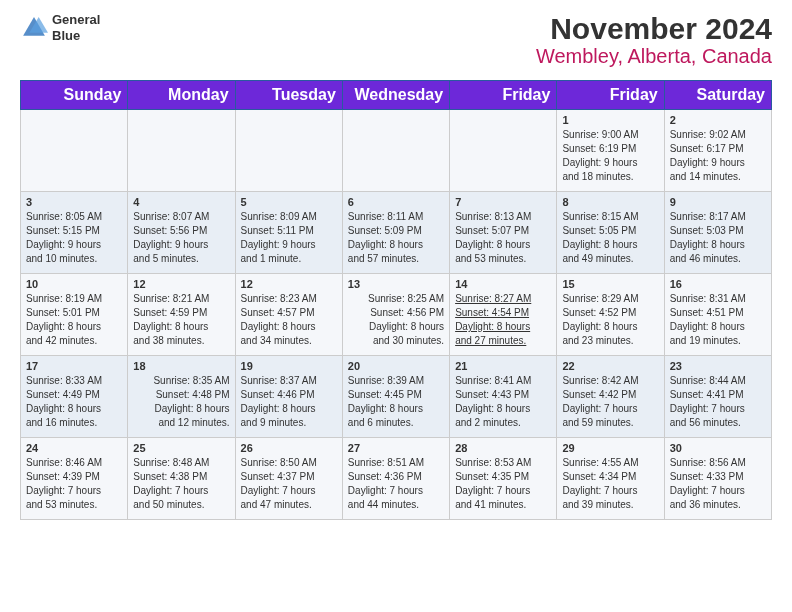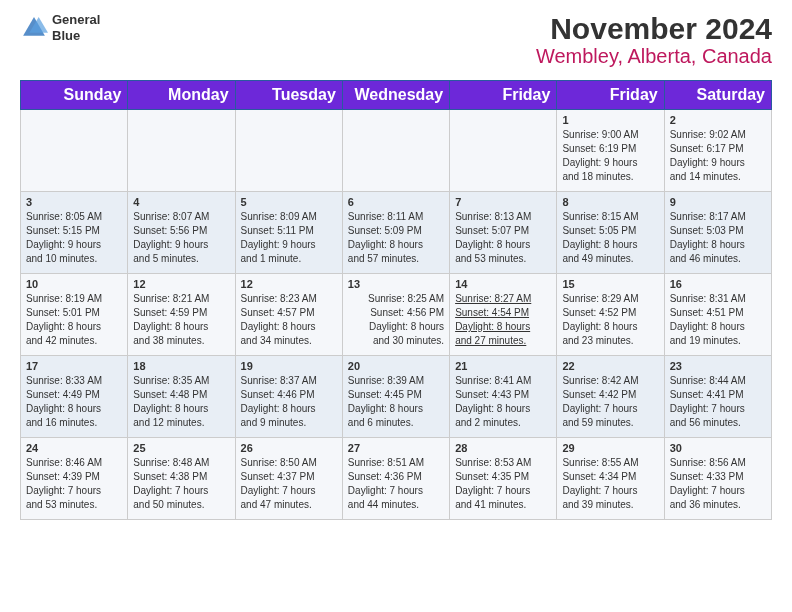--- a/index.html
+++ b/index.html
@@ -258,21 +258,21 @@
         <tr>
           <td>
             <span class="day-num">17</span>
             <div class="day-info" style="white-space: pre-line;">Sunrise: 8:33 AM
 Sunset: 4:49 PM
 Daylight: 8 hours
 and 16 minutes.</div>
           </td>
           <td>
             <span class="day-num">18</span>
-            <div class="day-info" style="white-space: pre-line;">Sunrise: 8:35 AM
+            <div class="day-info" style="white-space: pre-line; text-align: right;">Sunrise: 8:35 AM
 Sunset: 4:48 PM
 Daylight: 8 hours
 and 12 minutes.</div>
           </td>
           <td>
             <span class="day-num">19</span>
             <div class="day-info" style="white-space: pre-line;">Sunrise: 8:37 AM
 Sunset: 4:46 PM
 Daylight: 8 hours
 and 9 minutes.</div>
@@ -337,21 +337,21 @@
           </td>
           <td>
             <span class="day-num">28</span>
             <div class="day-info" style="white-space: pre-line;">Sunrise: 8:53 AM
 Sunset: 4:35 PM
 Daylight: 7 hours
 and 41 minutes.</div>
           </td>
           <td>
             <span class="day-num">29</span>
-            <div class="day-info" style="white-space: pre-line;">Sunrise: 8:55 AM
+            <div class="day-info" style="white-space: pre-line;">Sunrise: 4:55 AM
 Sunset: 4:34 PM
 Daylight: 7 hours
 and 39 minutes.</div>
           </td>
           <td>
             <span class="day-num">30</span>
             <div class="day-info" style="white-space: pre-line;">Sunrise: 8:56 AM
 Sunset: 4:33 PM
 Daylight: 7 hours
 and 36 minutes.</div>

